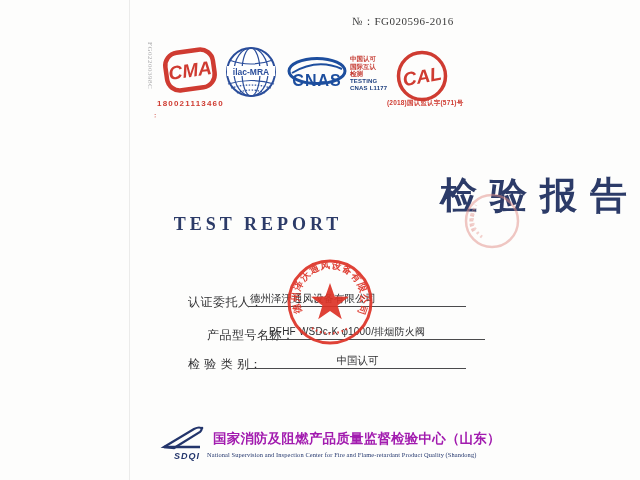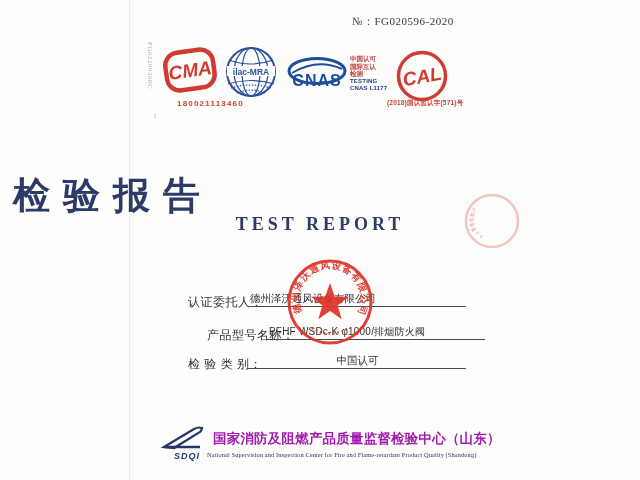--- a/index.html
+++ b/index.html
@@ -19,32 +19,32 @@
 
   .filing-code { position:absolute; left:146px; top:42px; height:76px;
     writing-mode:vertical-rl; font-size:7px; color:#a9a9ab; letter-spacing:0.5px;
     font-family:"Liberation Serif", serif; }
   .ink-marks { position:absolute; left:150px; top:114px; color:#d4584f; font-size:7px;
     writing-mode:vertical-rl; letter-spacing:1px; opacity:0.85; }
 
   .logo-abs { position:absolute; }
 
   .cma-number { position:absolute; left:157px; top:99px; width:64px; text-align:left;
-    color:#cf3b31; font-size:8px; font-weight:bold; letter-spacing:1.2px;margin-left:20px; }
+    color:#cf3b31; font-size:8px; font-weight:bold; letter-spacing:1.2px; }
 
   .cnas-lines { position:absolute; left:350px; top:55px; line-height:7.6px; }
   .cnas-lines .cn { color:#c63c33; font-size:6.5px; font-weight:bold; }
   .cnas-lines .en { color:#1d3f7e; font-size:6px; font-weight:bold; letter-spacing:0.2px; }
 
   .cal-caption { position:absolute; left:387px; top:99px; color:#cf3b31; font-size:6.5px;
     font-weight:bold; letter-spacing:0.2px; }
 
-  .title-cn { position:absolute; left:0; top:171px; width:640px; text-align:left;
+  .title-cn { position:absolute; left:0; top:171px; width:640px; text-align:right;
     font-size:37px; font-weight:bold; color:#2c3b68; letter-spacing:13px; text-indent:13px; }
-  .title-en { position:absolute; left:0; top:214px; width:640px; text-align:center;
+  .title-en { position:absolute; left:0; top:214px; width:516px; text-align:center;
     font-family:"Liberation Serif", serif; font-size:18px; font-weight:bold;
     color:#2c3b68; letter-spacing:4px; }
 
   .field { position:absolute; left:188px; }
   .field .label { font-size:12px; color:#2f2f31; letter-spacing:0.5px; }
   .field .value { position:absolute; left:62px; top:0; width:215px; white-space:nowrap;
     font-size:10.5px; color:#2f2f31; }
   .field .underline { position:absolute; left:60px; top:14px; width:218px; height:1px;
     background:#4a4a4c; }
   #field-0 { top:292px; }
@@ -62,21 +62,21 @@
   .org-en { position:absolute; left:207px; top:31px; font-size:6.4px; color:#25386e;
     font-family:"Liberation Serif", serif; letter-spacing:0.1px; white-space:nowrap; }
 </style>
 </head>
 <body>
 
 <div class="page">
 
   <div class="paper-edge"></div>
 
-  <div class="report-no"><span>№：</span><span>FG020596-2020</span></div>
+  <div class="report-no"><span>№：</span><span>FG020596-2016</span></div>
 
   <div class="filing-code">FG02200398C</div>
   <div class="ink-marks">''</div>
 
   <svg class="logo-abs" style="left:158px; top:44px;" width="64" height="56" viewBox="0 0 64 56">
     <g transform="rotate(-8 32 26)">
       <rect x="8" y="7" width="48" height="38" rx="13" fill="none" stroke="#cf3b31" stroke-width="4.5"></rect>
       <text x="32" y="33" text-anchor="middle" font-size="19" font-weight="bold" font-style="italic" fill="#cf3b31" font-family="Liberation Sans, sans-serif">CMA</text>
     </g>
   </svg>

